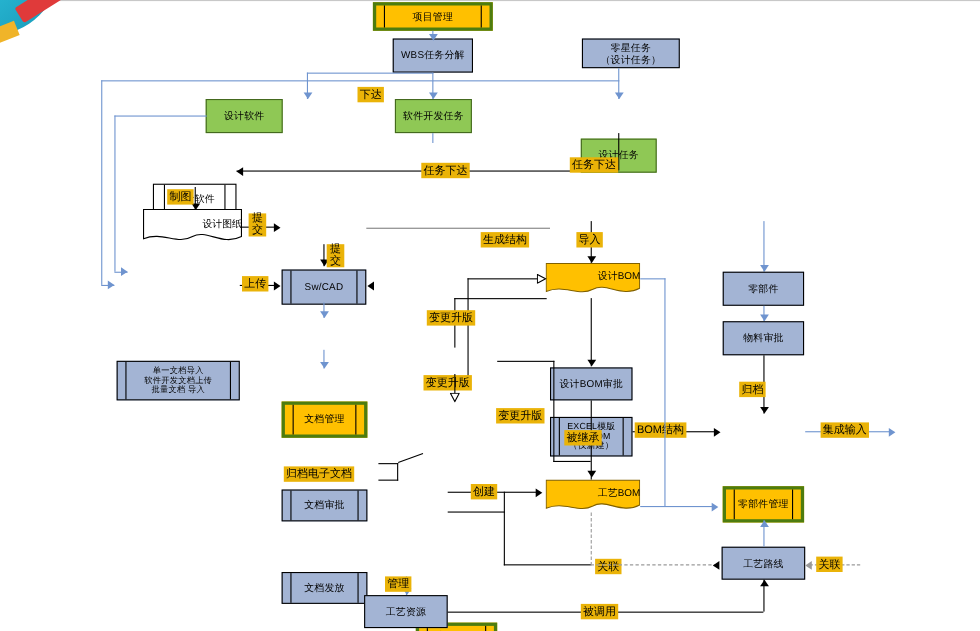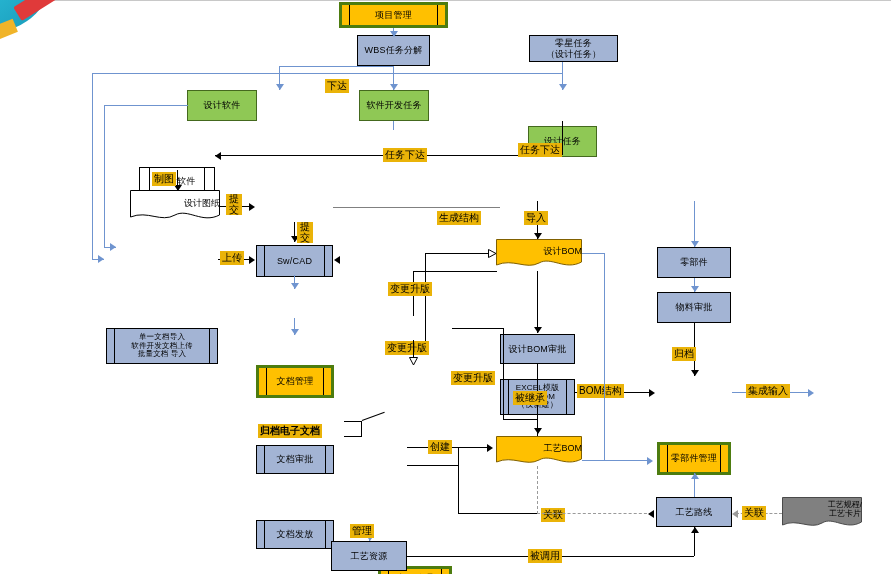--- a/index.html
+++ b/index.html
@@ -247,21 +247,21 @@
 
   <div class="ln" style="left:452px;top:328px;width:52px;height:1px;"></div>
   <div class="ln" style="left:503px;top:328px;width:1px;height:92px;"></div>
   <div class="ln" style="left:503px;top:419px;width:34px;height:1px;"></div>
   <div class="elbl" style="left:451px;top:371px;">变更升版</div>
 
   <div class="ln" style="left:537px;top:364px;width:1px;height:72px;"></div>
   <div class="ah down" style="left:534px;top:428px;"></div>
   <div class="elbl" style="left:513px;top:391px;">被继承</div>
 
-  <div class="elbl" style="left:258px;top:424px;font-weight:bold;">归档电子文档</div>
+  <div class="elbl" style="left:258px;top:424px;">归档电子文档</div>
   <div class="ln" style="left:344px;top:421px;width:18px;height:1px;"></div>
   <div class="ln" style="left:361px;top:421px;width:1px;height:16px;"></div>
   <div class="ln" style="left:344px;top:436px;width:18px;height:1px;"></div>
 
   <div class="ln" style="left:362px;top:420px;width:24px;height:1px;transform:rotate(-20deg);transform-origin:left center;"></div>
 
   <div class="docshape" style="left:496px;top:436px;width:86px;height:32px;">
     <svg width="86" height="32" viewBox="0 0 86 32">
       <path d="M0.5,0.5 H85.5 V23 C69,32 55,17 43,24 C30,31 17,19 0.5,26 Z" fill="#FFC000" stroke="#806000" stroke-width="1"></path>
     </svg>
@@ -316,29 +316,20 @@
   <div class="node proc-blue" style="left:656px;top:497px;width:76px;height:30px;">
     <span>工艺路线</span>
   </div>
 
   <div class="ln b" style="left:694px;top:473px;width:1px;height:24px;"></div>
   <div class="ah bup" style="left:691px;top:473px;"></div>
 
   <div class="ln dash" style="left:537px;top:513px;width:115px;"></div>
   <div class="ah left" style="left:648px;top:510px;"></div>
 
-  <div class="docshape" style="left:782px;top:497px;width:80px;height:34px;">
-    <svg width="80" height="34" viewBox="0 0 80 34">
-      <path d="M0.5,0.5 H79.5 V25 C64,34 51,19 40,26 C28,33 15,21 0.5,28 Z" fill="#808080" stroke="#4a4a4a" stroke-width="1"></path>
-    </svg>
-    <div class="lbl" style="height:26px;font-size:8px;">
-      <span style="white-space:pre-line">工艺规程/
-工艺卡片</span>
-    </div>
-  </div>
 
   <div class="ln dash" style="left:736px;top:513px;width:46px;"></div>
   <div class="ah gleft" style="left:732px;top:510px;"></div>
   <div class="elbl" style="left:742px;top:506px;">关联</div>
 
   <div class="ln b" style="left:369px;top:524px;width:1px;height:17px;"></div>
   <div class="ah bdown" style="left:366px;top:535px;"></div>
   <div class="elbl" style="left:350px;top:524px;">管理</div>
 
   <div class="node proc-blue" style="left:331px;top:541px;width:76px;height:30px;">

